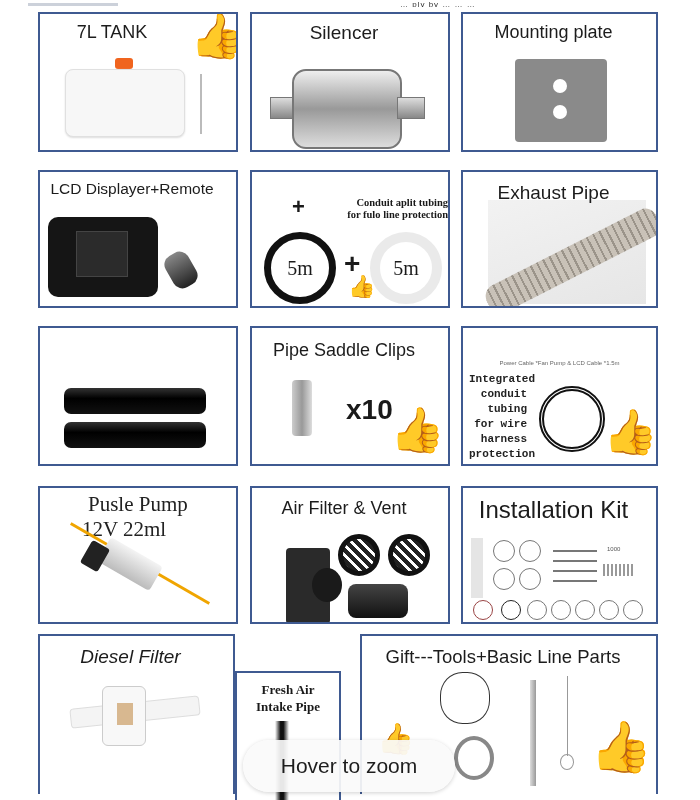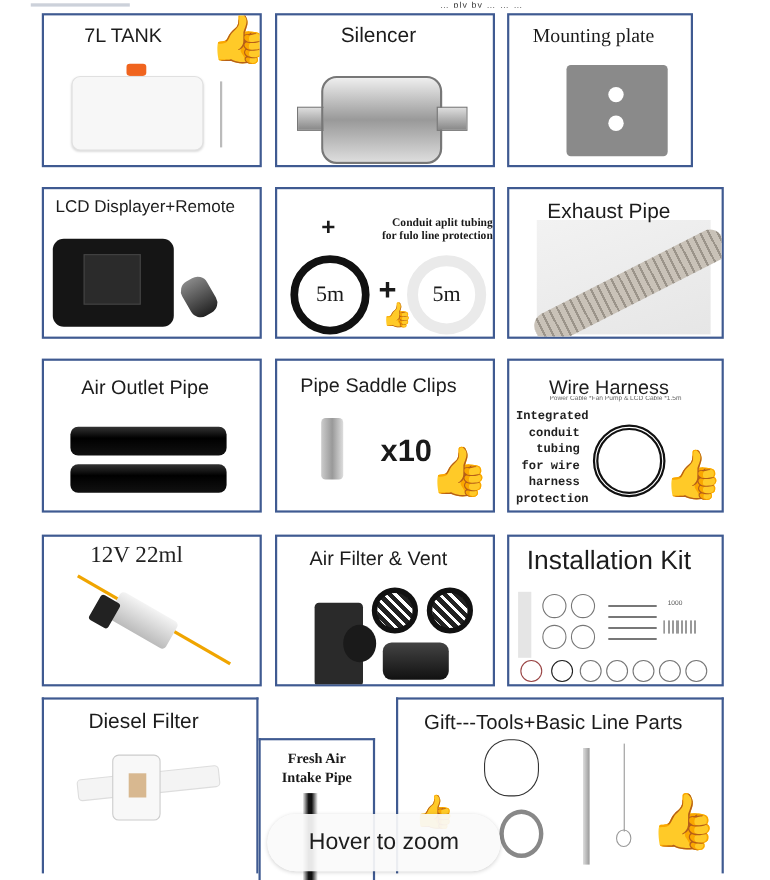--- a/index.html
+++ b/index.html
@@ -90,21 +90,21 @@
   <div class="thumb" style="left:150px;top:0px;">👍</div>
 </div>
 
 <div class="cell" style="left:250px;top:12px;width:200px;height:140px;">
   <div class="title" style="font-size:19px;">Silencer</div>
   <div class="silencer-l"></div>
   <div class="silencer"></div>
   <div class="silencer-r"></div>
 </div>
 
-<div class="cell" style="left:461px;top:12px;width:169px;height:140px;font-family:Liberation Serif, serif;">
+<div class="cell" style="left:461px;top:12px;width:197px;height:140px;">
   <div class="title">Mounting plate</div>
   <div class="plate">
       <div class="h1"></div>
       <div class="h2"></div>
     </div>
 </div>
 
 <div class="cell" style="left:38px;top:170px;width:200px;height:138px;">
   <div class="title" style="font-size:15.5px;">LCD Displayer+Remote</div>
   <div class="lcd">
@@ -130,49 +130,48 @@
 </div>
 
 <div class="cell" style="left:461px;top:170px;width:197px;height:138px;">
   <div class="exhaust">
       <div class="tube"></div>
     </div>
   <div class="title" style="top:10px;font-size:19px;">Exhaust Pipe</div>
 </div>
 
 <div class="cell" style="left:38px;top:326px;width:200px;height:140px;">
-  <div class="title" style="top:14px;">Air Outlet Pipe</div>
   <div class="airpipe" style="top:60px;"></div>
   <div class="airpipe" style="top:94px;"></div>
 </div>
 
 <div class="cell" style="left:250px;top:326px;width:200px;height:140px;">
   <div class="title" style="top:12px;">Pipe Saddle Clips</div>
   <div class="saddle"></div>
   <div class="x10">x10</div>
   <div class="thumb" style="left:138px;top:80px;">👍</div>
 </div>
 
 <div class="cell" style="left:461px;top:326px;width:197px;height:140px;">
-  <div class="title" style="top:14px;">Wire Harness</div>
   <div class="tinytext">Power Cable *Fan Pump &amp; LCD Cable *1.5m</div>
   <div class="harness-side">
     <div>Integrated</div>
     <div>conduit</div>
     <div>tubing</div>
     <div>for wire</div>
     <div>harness</div>
     <div>protection</div>
   </div>
   <div class="harness-coil"></div>
   <div class="thumb" style="left:140px;top:82px;">👍</div>
 </div>
 
 <div class="cell" style="left:38px;top:486px;width:200px;height:138px;">
   <div class="serif" style="position:absolute;left:48px;top:4px;font-size:21px;line-height:25px;color:#222;">
+    <div>Pusle Pump</div>
     <div style="margin-left:-6px;">12V 22ml</div>
   </div>
   <div class="pump-line"></div>
   <div class="pump"></div>
   <div class="pump-cap"></div>
 </div>
 
 <div class="cell" style="left:250px;top:486px;width:200px;height:138px;">
   <div class="title" style="top:10px;">Air Filter &amp; Vent</div>
   <div class="tee"></div>
@@ -194,21 +193,21 @@
   <div class="kit-bar" style="left:140px;top:76px;width:30px;height:12px;background:repeating-linear-gradient(90deg,#999 0 2px,#fff 2px 4px);"></div>
   <div class="kit-item" style="left:10px;top:112px;width:20px;height:20px;border-color:#944;"></div>
   <div class="kit-item" style="left:38px;top:112px;width:20px;height:20px;border-color:#222;"></div>
   <div class="kit-item" style="left:64px;top:112px;width:20px;height:20px;"></div>
   <div class="kit-item" style="left:88px;top:112px;width:20px;height:20px;"></div>
   <div class="kit-item" style="left:112px;top:112px;width:20px;height:20px;"></div>
   <div class="kit-item" style="left:136px;top:112px;width:20px;height:20px;"></div>
   <div class="kit-item" style="left:160px;top:112px;width:20px;height:20px;"></div>
 </div>
 
-<div class="cell" style="left:38px;top:634px;width:197px;height:160px;border-bottom:none;">
+<div class="cell" style="left:38px;top:634px;width:197px;height:160px;border-bottom:none;font-style:italic;">
   <div class="title" style="top:10px;font-size:19px;">Diesel Filter</div>
   <div class="dfilter" style="top:66px;"></div>
   <div class="dfilter-body" style="top:50px;"></div>
 </div>
 
 <div class="cell" style="left:235px;top:671px;width:106px;height:160px;border-bottom:none;">
   <div class="serif" style="position:absolute;left:0;right:0;top:8px;text-align:center;font-size:13px;font-weight:bold;line-height:17px;">
     <div>Fresh Air</div>
     <div>Intake Pipe</div>
   </div>

